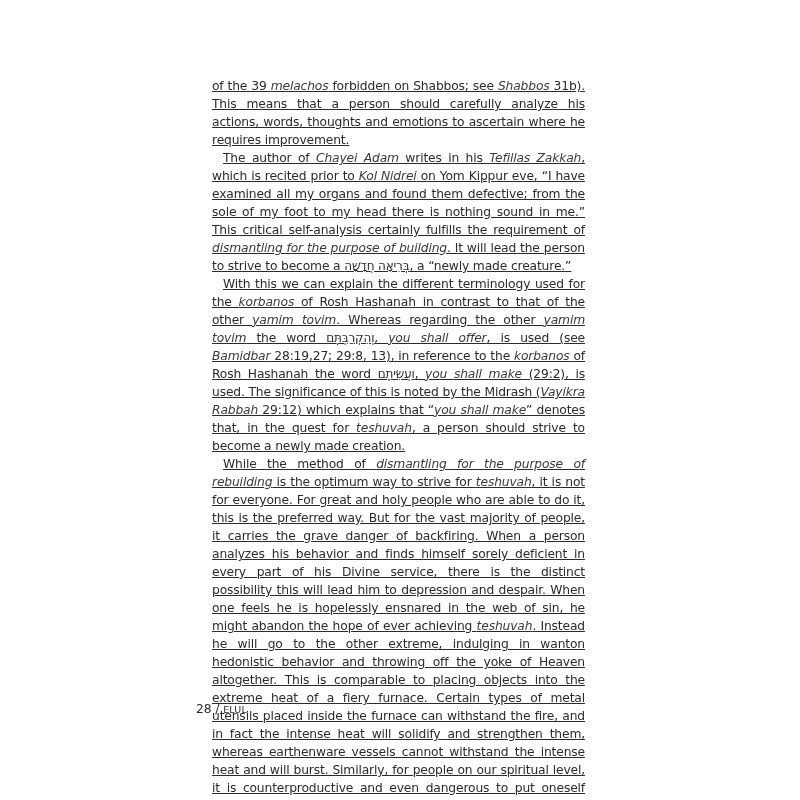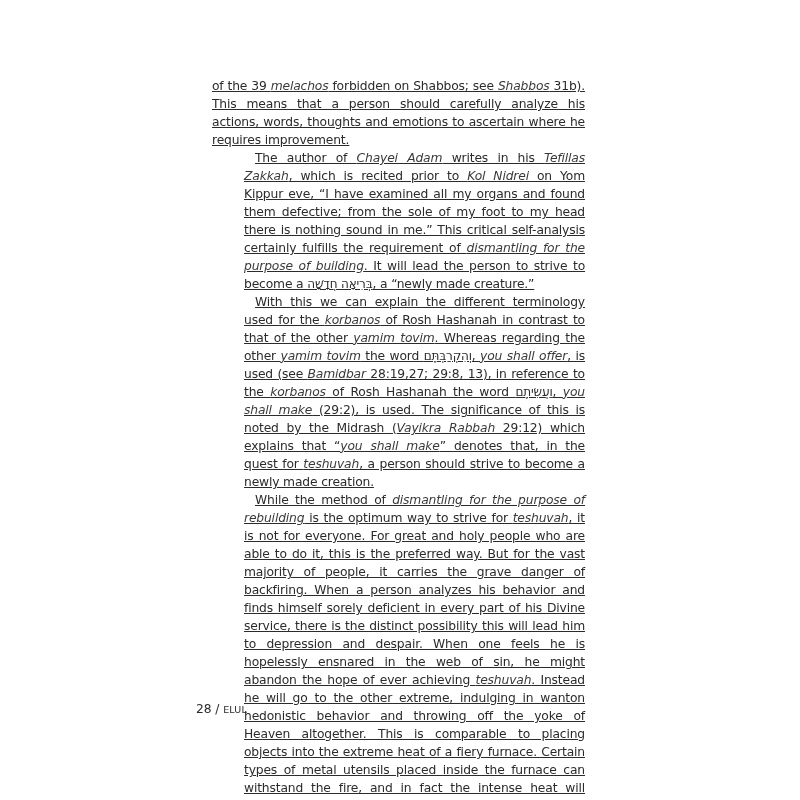--- a/index.html
+++ b/index.html
@@ -25,21 +25,20 @@
       letter-spacing: -0.15px;
     }
     .para {
       margin: 0;
       text-align: justify;
       hyphens: manual;
       text-decoration: underline;
     }
     .para.indent {
       text-indent: 11px;
-      margin-left: 32px;
     }
     .para span.it {
       font-style: italic;
       color: #3a3a3a;
     }
     .heb {
       font-family: "DejaVu Sans", sans-serif;
       font-style: normal;
       direction: rtl;
       unicode-bidi: isolate;

